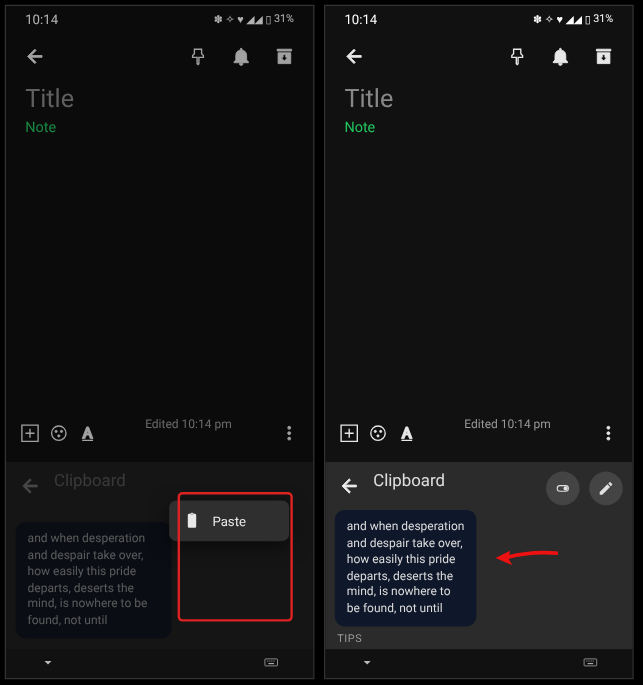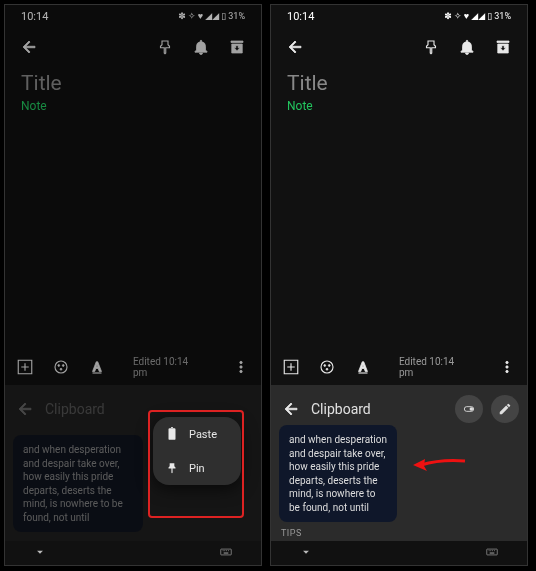--- a/index.html
+++ b/index.html
@@ -7,35 +7,35 @@
 .phone{width:258px;height:562px;background:#111;border:1px solid #333;position:relative;overflow:hidden;display:flex;flex-direction:column}
 .status{height:22px;display:flex;justify-content:space-between;align-items:center;padding:0 16px;color:#fff;font-size:11px}
 .status-r{display:flex;align-items:center;gap:2px;font-size:9px}
 .appbar{height:40px;display:flex;align-items:center;padding:0 8px;gap:4px}
 .appbar .spacer{flex:1}
 .ico-btn{width:32px;height:32px;display:flex;align-items:center;justify-content:center;color:#e8e8e8;cursor:pointer}
 .ico-btn svg{width:18px;height:18px;fill:currentColor;stroke:currentColor}
 .content{flex:1;padding:4px 16px}
 .title-field{color:#888;font-size:21px;font-weight:400;margin-bottom:4px}
 .note-field{color:#22c55e;font-size:12px}
-.bottombar{height:36px;display:flex;align-items:center;padding:0 8px;gap:12px;color:#ccc;font-size:10px}
+.bottombar{height:36px;display:flex;align-items:flex-start;padding:0 8px;gap:0;color:#ccc;font-size:10px}
 .bottombar .bsp{flex:1}
 .bottombar .edited{color:#999;font-size:10px}
 .kb-panel{background:#2b2b2b;height:180px;position:relative;padding:8px}
-.kb-header{display:flex;align-items:center;gap:8px;height:32px;color:#e0e0e0}
+.kb-header{display:flex;gap:8px;height:32px;color:#e0e0e0}
 .kb-title{font-size:14px;flex:1}
 .pill{width:28px;height:28px;border-radius:14px;background:#444;display:flex;align-items:center;justify-content:center}
 .pill svg{width:14px;height:14px;fill:#e0e0e0}
 .section-label{color:#999;font-size:9px;letter-spacing:0.5px;margin:6px 0 4px 2px}
 .clip-card{background:#0f172a;border-radius:8px;padding:8px 10px;color:#ddd;font-size:10px;line-height:1.35;width:118px}
 .clip-row{display:flex;gap:8px}
 .tips-row{display:flex;gap:8px;margin-top:4px}
 .tip-card{background:#3a3a3a;border-radius:8px;padding:6px 8px;color:#ccc;font-size:9px;flex:1;height:38px;overflow:hidden}
 .dimmer{position:absolute;inset:0;background:rgba(0,0,0,0.3);pointer-events:none}
-.ctx-menu{position:absolute;right:20px;top:412px;width:88px;background:#2f2f2f;border-radius:16px;box-shadow:0 4px 16px rgba(0,0,0,0.6);z-index:10}
+.ctx-menu{position:absolute;right:20px;top:412px;width:100px;background:#2f2f2f;border-radius:6px;box-shadow:0 4px 16px rgba(0,0,0,0.6);z-index:10}
 .ctx-item{display:flex;align-items:center;gap:10px;padding:10px 12px;color:#e8e8e8;font-size:11px;cursor:pointer}
 .ctx-item svg{width:14px;height:14px;fill:#e8e8e8}
 .highlight-box{position:absolute;border:2px solid #d22;border-radius:4px;pointer-events:none;z-index:11}
 .navbar{height:24px;display:flex;align-items:center;justify-content:space-between;padding:0 28px;background:#111}
 .navbar svg{width:14px;height:14px;fill:#bbb}
 .arrow{position:absolute;z-index:12}
 .arrow svg{width:56px;height:24px}
 .dim-kb{opacity:0.55}
 </style>
 </head>
@@ -118,26 +118,20 @@
     <div class="clip-card" style="width:130px">and when desperation and despair take over, how easily this pride departs, deserts the mind, is nowhere to be found, not until</div>
   </div>
   <div class="dimmer"></div>
   <div class="ctx-menu">
     <div class="ctx-item">
         <svg viewBox="0 0 24 24">
           <path d="M16 2h-2a2 2 0 0 0-4 0H8a2 2 0 0 0-2 2v16a2 2 0 0 0 2 2h8a2 2 0 0 0 2-2V4a2 2 0 0 0-2-2zm-4 0a.9.9 0 0 1 1 1h-2a.9.9 0 0 1 1-1z"></path>
         </svg>
         <span>Paste</span>
       </div>
-    <div class="ctx-item">
-        <svg viewBox="0 0 24 24">
-          <path d="M16 4v5l2 2v2h-5v7l-1 1-1-1v-7H6v-2l2-2V4h8z"></path>
-        </svg>
-        <span>Pin</span>
-      </div>
   </div>
   <div class="highlight-box" style="left:143px;top:405px;width:96px;height:108px"></div>
   <div class="navbar" style="position:absolute;bottom:0;left:0;right:0">
     <div><svg viewBox="0 0 24 24">
           <path d="M7 10l5 5 5-5z"></path>
         </svg></div>
     <div><svg viewBox="0 0 24 24">
           <rect x="3" y="7" width="18" height="10" rx="1" fill="none" stroke="#bbb"></rect>
           <circle cx="7" cy="10" r=".8"></circle>
           <circle cx="10" cy="10" r=".8"></circle>

